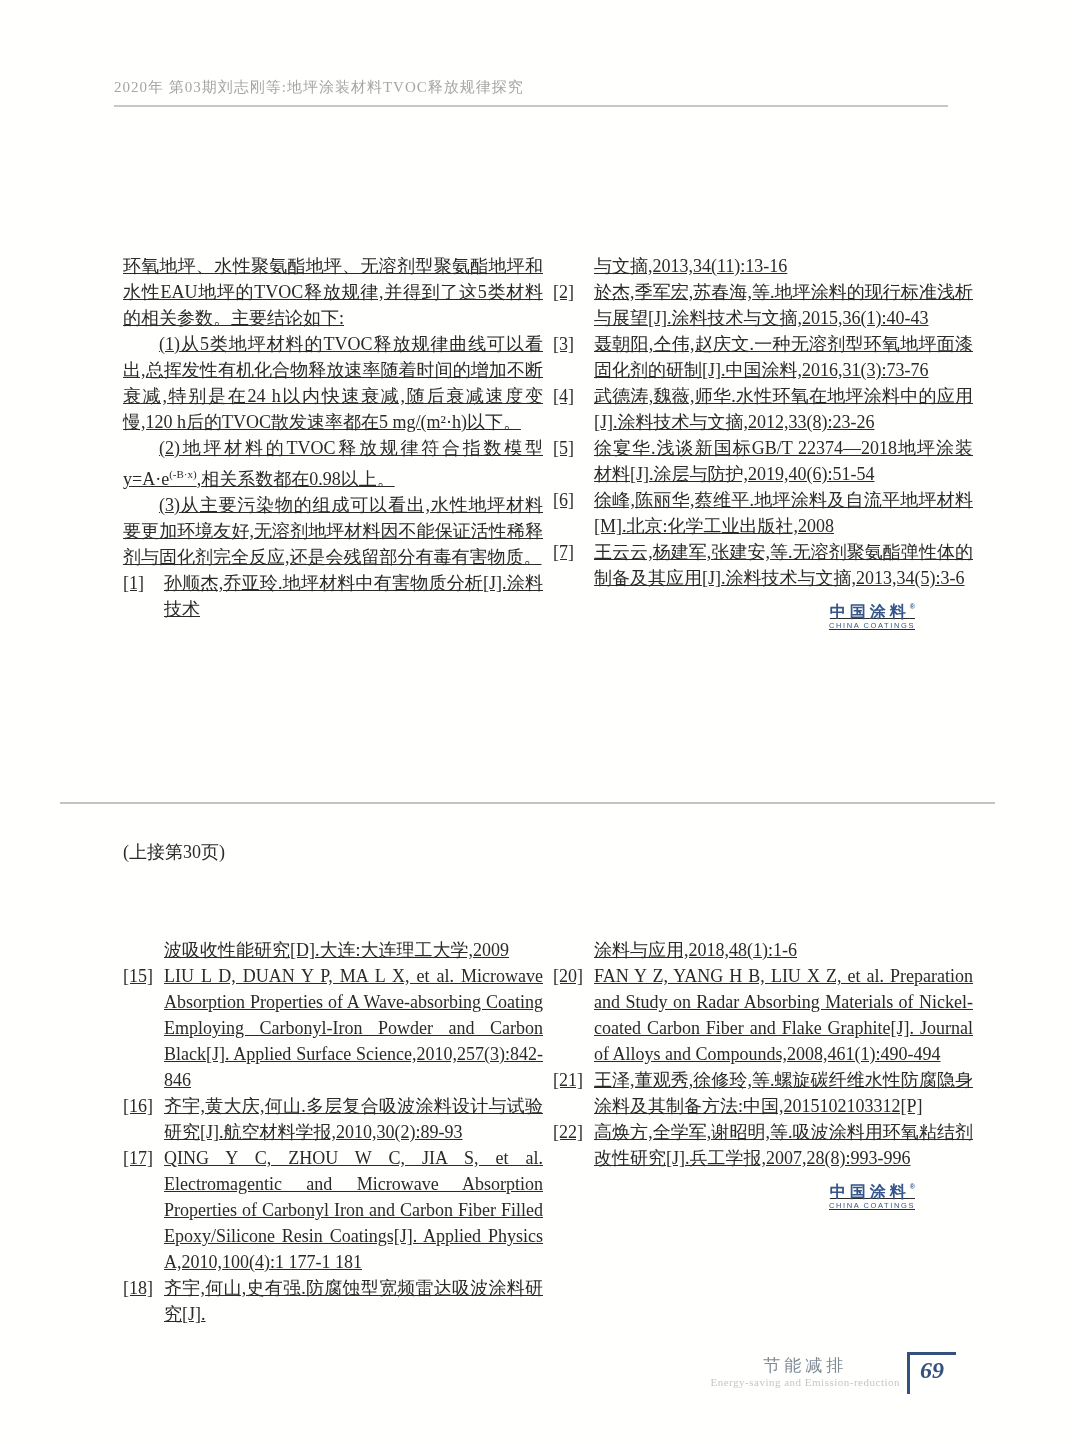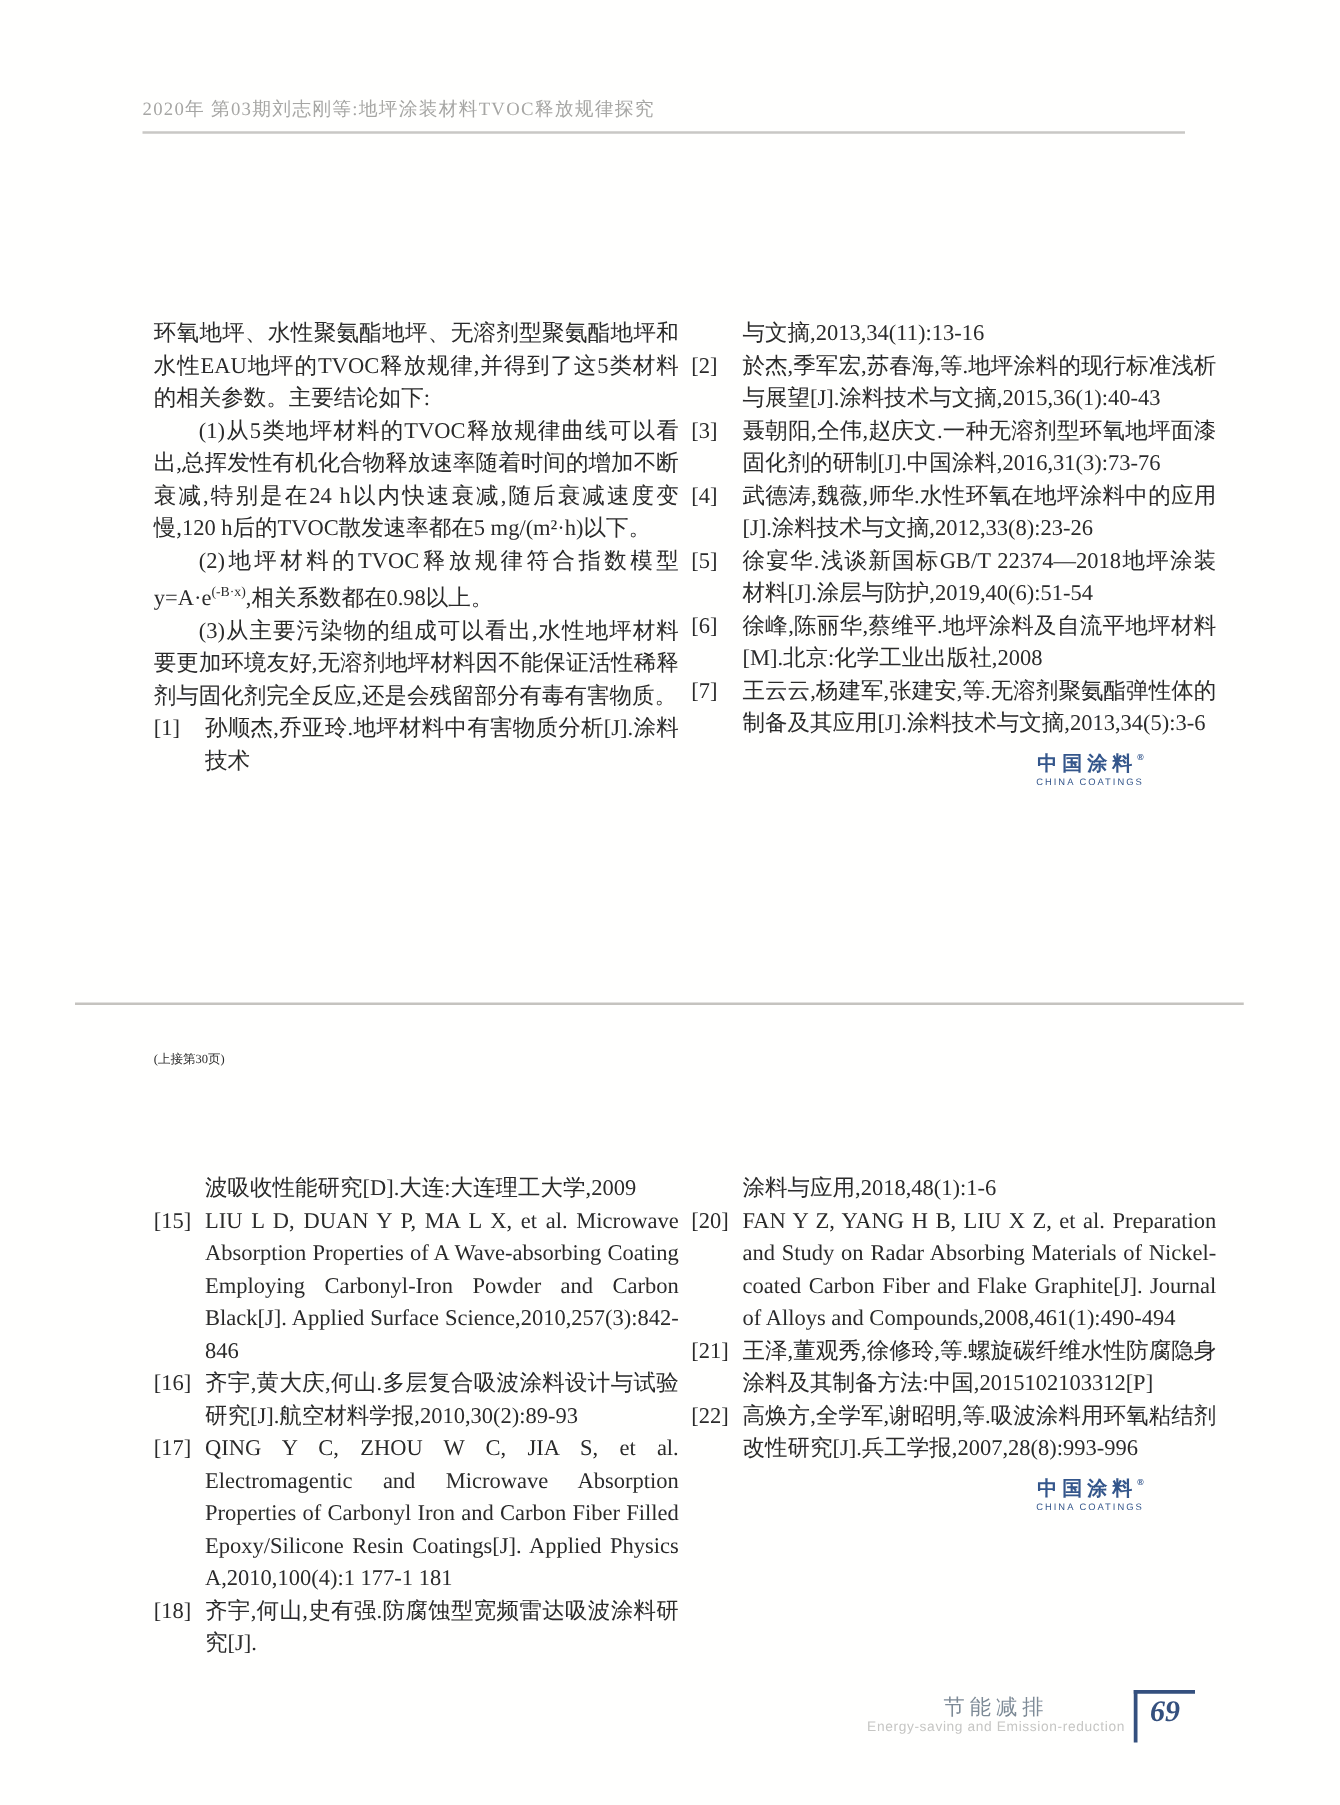--- a/index.html
+++ b/index.html
@@ -11,21 +11,21 @@
   .header{
     position:absolute;left:114px;right:124px;top:78px;
     display:flex;justify-content:flex-start;align-items:flex-end;
     font-size:15px;color:#a6a6a4;letter-spacing:1px;
     padding-bottom:8px;border-bottom:2px solid #c9c8c5;
   }
   
   .columns{position:absolute;left:123px;width:850px;display:flex;gap:10px;}
   .section1{top:253px;}
   .section2{top:937px;}
-  .col{width:420px;flex:none;}
+  .col{width:420px;flex:none;text-decoration:underline;}
   .body-p{
     margin:0;font-size:18px;line-height:26px;text-align:justify;
     text-justify:inter-character;
   }
   .indent{text-indent:2em;}
   .sup{font-size:11px;}
   .refs-heading{
     margin:16px 0 6px 0;font-size:18px;font-weight:bold;text-align:center;
     letter-spacing:6px;line-height:26px;
   }
@@ -35,27 +35,27 @@
   .ref-cont{font-size:18px;line-height:26px;padding-left:41px;text-align:justify;}
   
   .logo{margin-top:12px;text-align:right;padding-right:58px;line-height:1.1;}
   .logo-cn{font-size:16px;font-weight:bold;color:#34568b;letter-spacing:4px;
     font-family:"Liberation Sans","DejaVu Sans",sans-serif;}
   .logo-reg{font-size:7px;vertical-align:top;letter-spacing:0;}
   .logo-en{font-size:7.5px;color:#34568b;letter-spacing:1.6px;margin-top:1px;
     font-family:"Liberation Sans","DejaVu Sans",sans-serif;}
   
   .divider{position:absolute;top:802px;left:60px;width:935px;border-top:2px solid #c5c3bf;}
-  .cont-note{position:absolute;left:123px;top:840px;font-size:10px;color:#2a2a2a;}
+  .cont-note{position:absolute;left:123px;top:840px;font-size:18px;color:#2a2a2a;}
   
   .footer{position:absolute;top:1352px;right:116px;display:flex;align-items:flex-start;}
   .footer-text{text-align:right;margin-right:7px;padding-top:4px;}
   .footer-cn{font-size:17px;color:#7d8a96;letter-spacing:4px;line-height:20px;text-align:center;}
   .footer-en{font-size:11px;color:#c6c6c4;letter-spacing:0.5px;line-height:13px;
-    font-family:Liberation Sans, sans-serif;}
+    font-family:Liberation Serif, serif;}
   .page-no-box{
     border-top:3px solid #34507e;border-left:3px solid #34507e;
     padding:2px 12px 10px 10px;
   }
   .page-no{
     font-size:24px;font-style:italic;font-weight:bold;color:#34507e;
     font-family:"Liberation Serif","DejaVu Serif",serif;
   }
 </style>
 </head>

